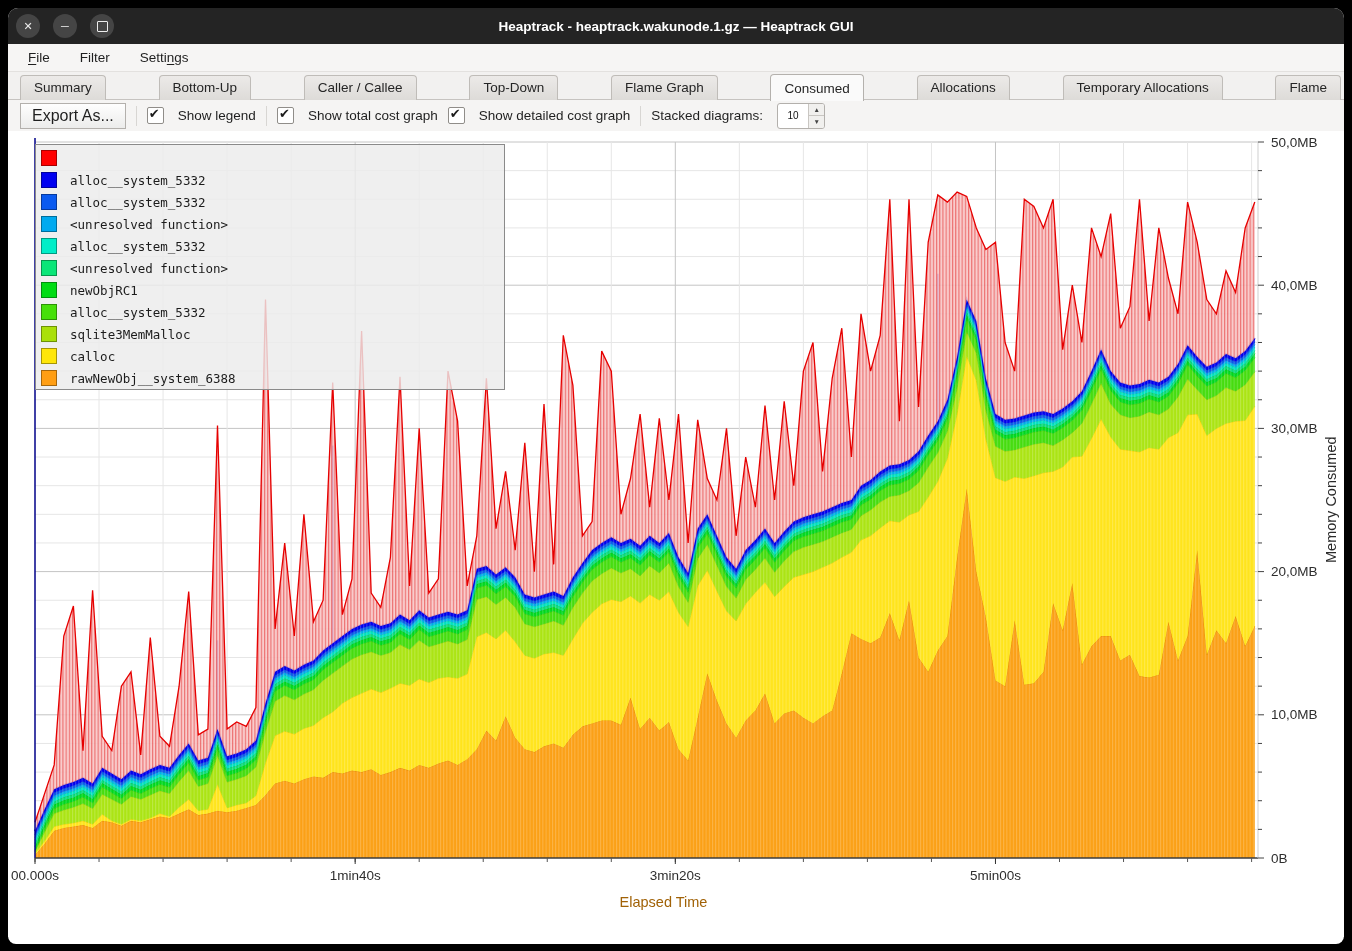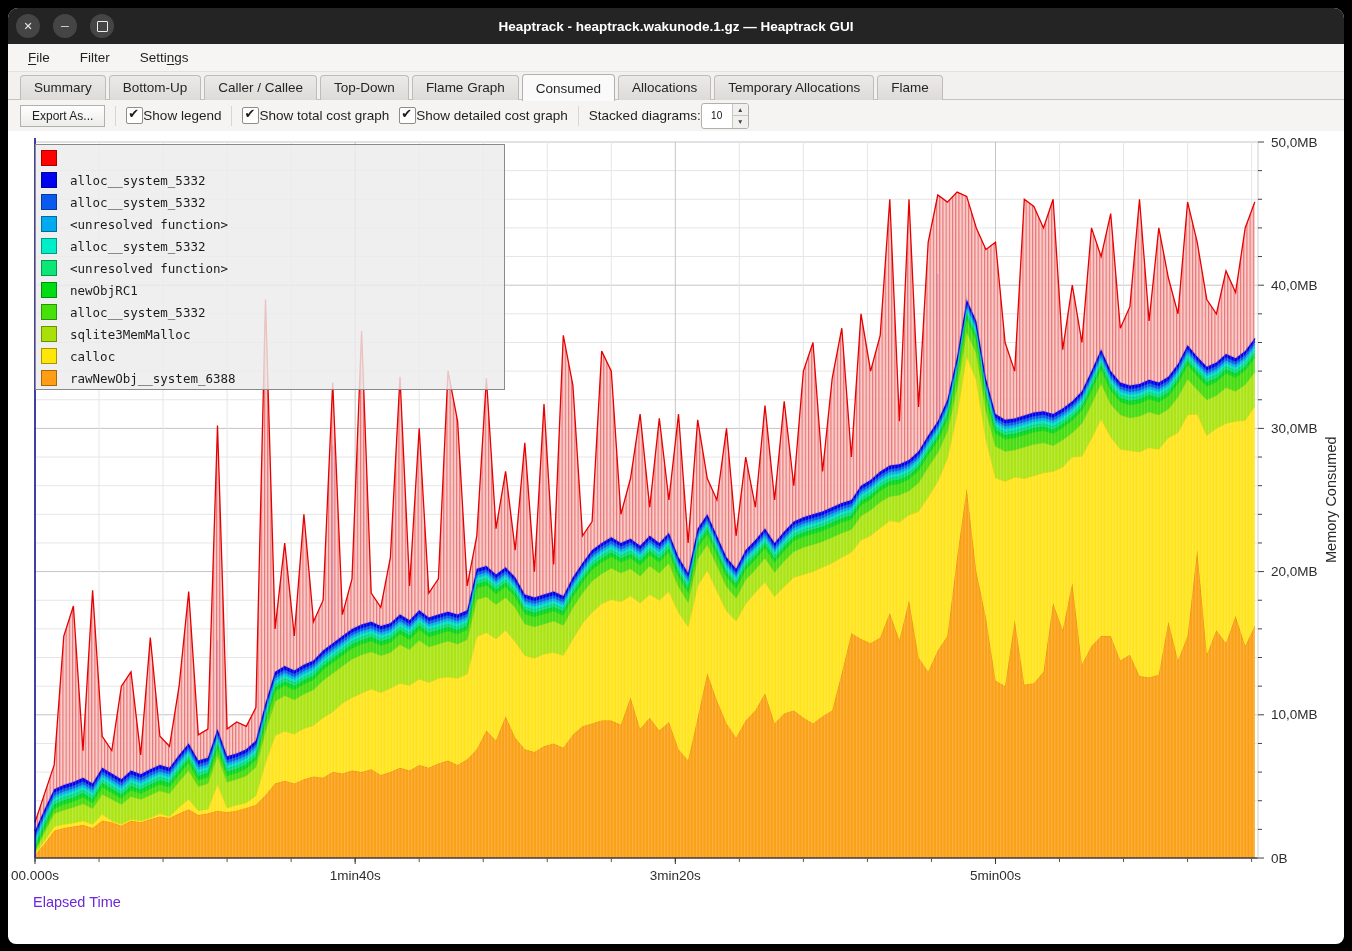--- a/index.html
+++ b/index.html
@@ -12,52 +12,52 @@
   .winbtn{width:24px;height:24px;border-radius:50%;background:#454545;color:#ededed;
     display:flex;align-items:center;justify-content:center;font-size:11px;line-height:1;cursor:default;}
   .winbtn.max span{display:block;width:9px;height:9px;border:1.4px solid #ededed;border-radius:1px;}
   .title-text{position:absolute;left:0;right:0;text-align:center;color:#fff;font-weight:bold;font-size:13.5px;}
   
   .menubar{height:27px;background:#f6f5f4;display:flex;align-items:center;padding-left:10px;gap:10px;
     border-bottom:1px solid #e3e1df;}
   .menu-item{padding:3px 10px;font-size:13.5px;color:#1f1f1f;border-radius:3px;}
   .menu-item u{text-underline-offset:2px;}
   
-  .tabbar{height:28px;background:#f2f1f0;display:flex;align-items:flex-end;padding-left:12px;position:relative;}
+  .tabbar{height:28px;background:#f2f1f0;display:flex;align-items:flex-end;padding-left:12px;position:relative;justify-content:space-between;}
   .tabbar::after{content:"";position:absolute;left:0;right:0;bottom:0;height:1px;background:#c6c3c0;}
   .tab{position:relative;z-index:1;margin-right:3px;padding:4px 13px 5px 13px;font-size:13.5px;color:#252525;
     background:linear-gradient(#eceae8,#dddbd8);border:1px solid #bfbcb8;border-bottom:none;
     border-radius:4px 4px 0 0;white-space:nowrap;}
   .tab.active{background:#fafafa;z-index:3;padding-top:6px;margin-bottom:-1px;border-color:#b4b1ad;}
   
   .toolbar{height:31px;background:#f5f4f3;display:flex;align-items:center;padding-left:12px;gap:10px;}
-  .btn{padding:3px 11px;font-size:12px;color:#1f1f1f;background:linear-gradient(#fefefe,#ececeb);
+  .btn{padding:3px 11px;font-size:16px;color:#1f1f1f;background:linear-gradient(#fefefe,#ececeb);
     border:1px solid #b3b0ac;border-radius:0;white-space:nowrap;}
   .tsep{width:1px;height:20px;background:#d8d6d3;}
-  .cbgroup{display:flex;align-items:center;gap:0;}
+  .cbgroup{display:flex;align-items:center;gap:14px;}
   .checkbox{width:15px;height:15px;background:#fff;border:1px solid #908d89;border-radius:2px;
     position:relative;display:inline-block;}
   .checkbox.checked::after{content:"✔";position:absolute;left:1px;top:-2px;font-size:13px;color:#1b1b1b;}
   .cblabel{font-size:13.5px;color:#1f1f1f;}
   .spin{display:flex;align-items:stretch;width:46px;height:24px;background:#fff;border:1px solid #b3b0ac;
     border-radius:3px;overflow:hidden;}
   .spin .val{flex:1;display:flex;align-items:center;justify-content:center;font-size:10px;color:#111;}
   .spin .arrows{width:15px;border-left:1px solid #c9c6c2;display:flex;flex-direction:column;background:#f1f0ee;}
   .spin .arrows div{flex:1;display:flex;align-items:center;justify-content:center;font-size:6.5px;color:#444;}
   .spin .arrows div:first-child{border-bottom:1px solid #c9c6c2;}
   
   .chart-area{position:relative;height:806px;background:#fff;}
   #chart{position:absolute;left:0;top:0;}
   .legend{position:absolute;left:27px;top:13px;width:470px;height:246px;background:rgba(236,236,236,0.82);
     border:1px solid #8a8a8a;box-sizing:border-box;font-family:"DejaVu Sans Mono",monospace;font-size:12.5px;
     color:#1c1c1c;padding-top:2px;}
   .lrow{height:22px;display:flex;align-items:center;padding-left:5px;}
   .swatch{width:16px;height:16px;border:1px solid rgba(0,0,0,0.35);box-sizing:border-box;margin-right:13px;flex:none;}
   .lrow.titlerow .ltext{flex:1;text-align:center;margin-right:30px;}
-  .axis-title-x{position:absolute;left:25px;width:1223px;top:763px;font-size:14.5px;color:#6d28d9;}
+  .axis-title-x{position:absolute;left:44px;width:1223px;text-align:center;top:763px;font-size:14.5px;color:#a16207;}
   .axis-title-y{position:absolute;right:2px;top:119px;height:500px;width:22px;display:flex;align-items:center;
     justify-content:center;writing-mode:vertical-rl;transform:rotate(180deg);font-size:14.5px;color:#2a2a2a;}
 </style>
 </head>
 <body>
 
 <div class="window">
 
   <div class="titlebar">
     <div class="winbtns">

